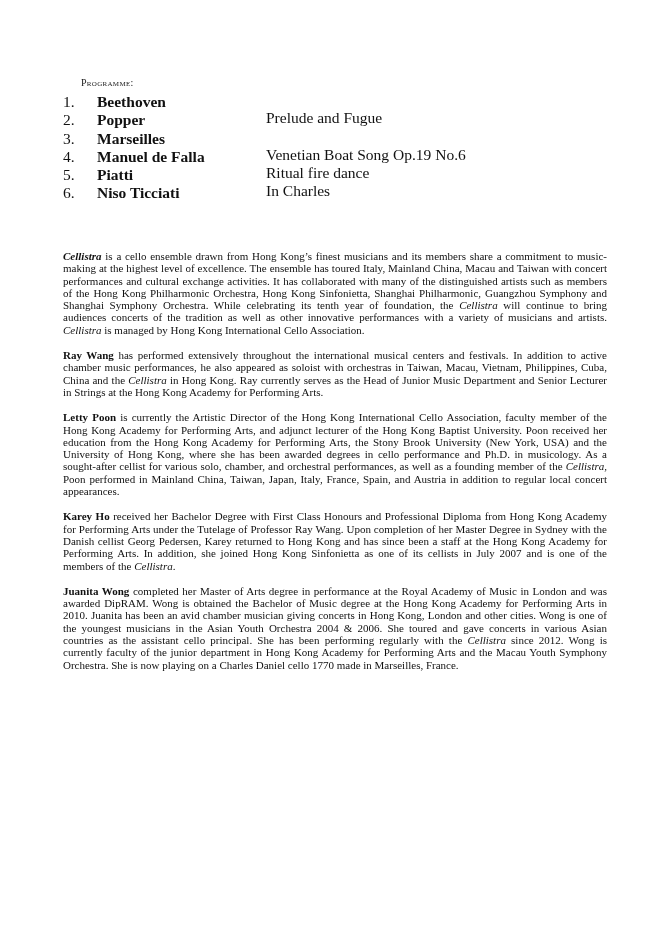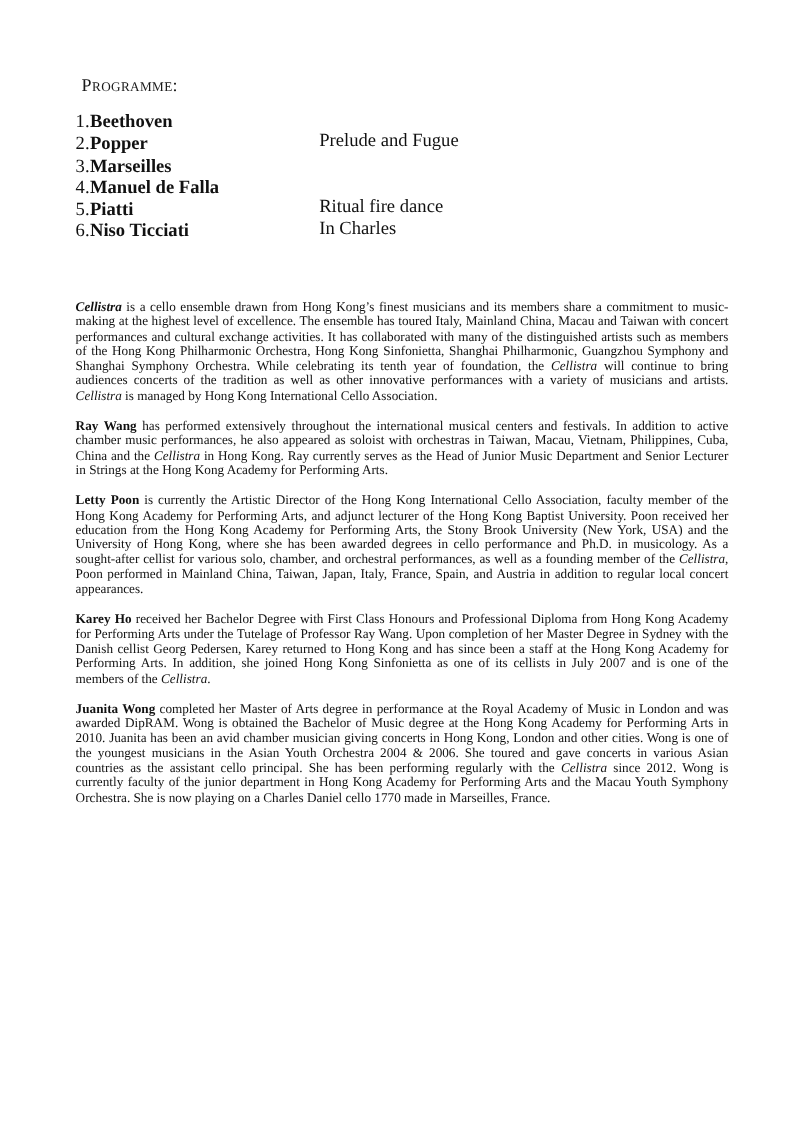--- a/index.html
+++ b/index.html
@@ -18,25 +18,25 @@
     .page {
       position: absolute;
       left: 0; top: 0;
       width: 670px; height: 952px;
       background: #ffffff;
     }
     .heading {
       position: absolute;
       left: 64px;
       top: 60px;
-      font-size: 15px;
+      font-size: 10px;
       font-variant: small-caps;
       letter-spacing: 0.3px;
       color: #1a1a1a;
-      margin: 4px;
+      margin: 17px;
       font-weight: normal;
     }
     .programme {
       position: absolute;
       left: 63px;
       top: 93px;
       width: 560px;
       margin: 0;
       padding: 0;
       list-style: none;
@@ -48,21 +48,21 @@
       font-size: 15.5px;
       white-space: nowrap;
     }
     .programme .num {
       position: absolute;
       left: 0;
       top: 0;
     }
     .programme .composer {
       position: absolute;
-      left: 12px;
+      left: 34px;
       top: 0;
       font-weight: bold;
     }
     .programme .work {
       position: absolute;
       left: 203px;
       top: 16px;
     }
     .bios {
       position: absolute;
@@ -93,20 +93,21 @@
       <span class="composer">Beethoven</span>
       <span class="work">Prelude and Fugue</span>
     </li>
     <li>
       <span class="num">2.</span>
       <span class="composer">Popper</span>
     </li>
     <li>
       <span class="num">3.</span>
       <span class="composer">Marseilles</span>
+      <span class="work">Venetian Boat Song Op.19 No.6</span>
     </li>
     <li>
       <span class="num">4.</span>
       <span class="composer">Manuel de Falla</span>
       <span class="work">Ritual fire dance</span>
     </li>
     <li>
       <span class="num">5.</span>
       <span class="composer">Piatti</span>
       <span class="work">In Charles</span>

